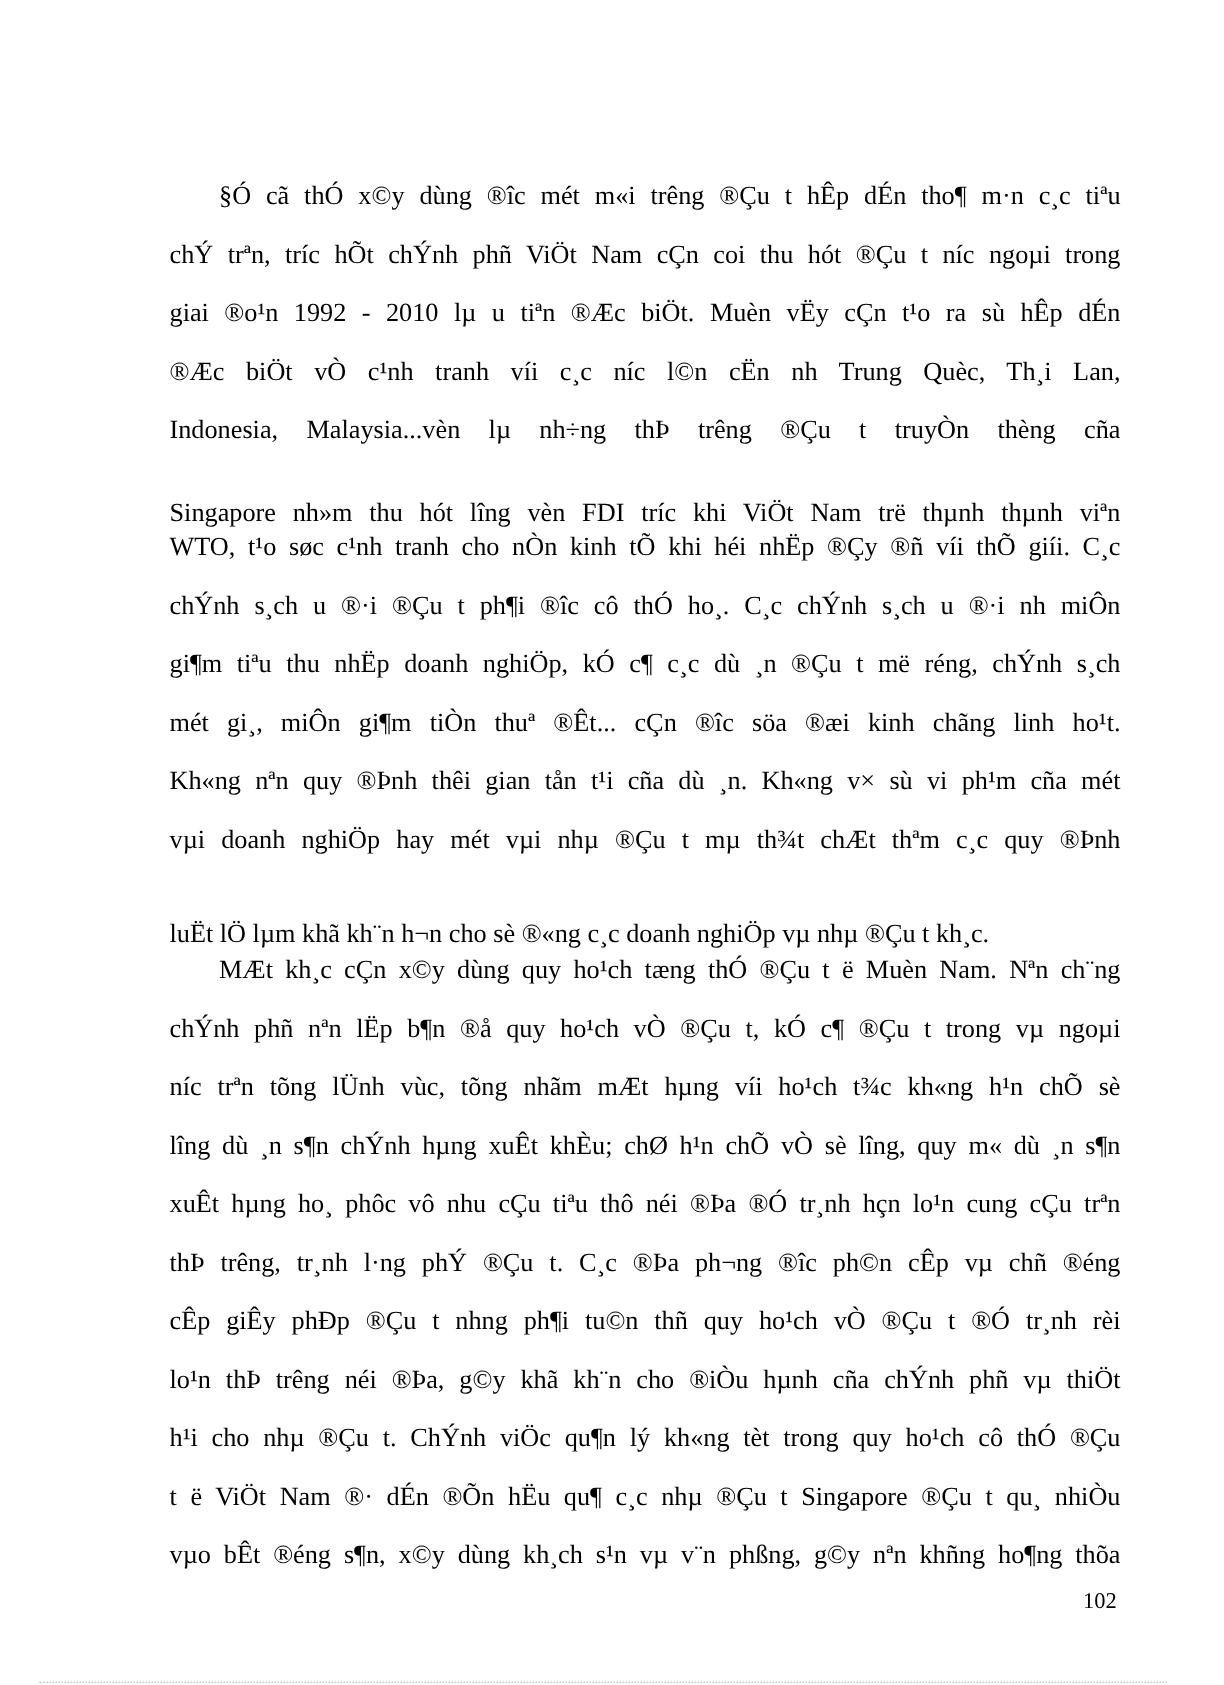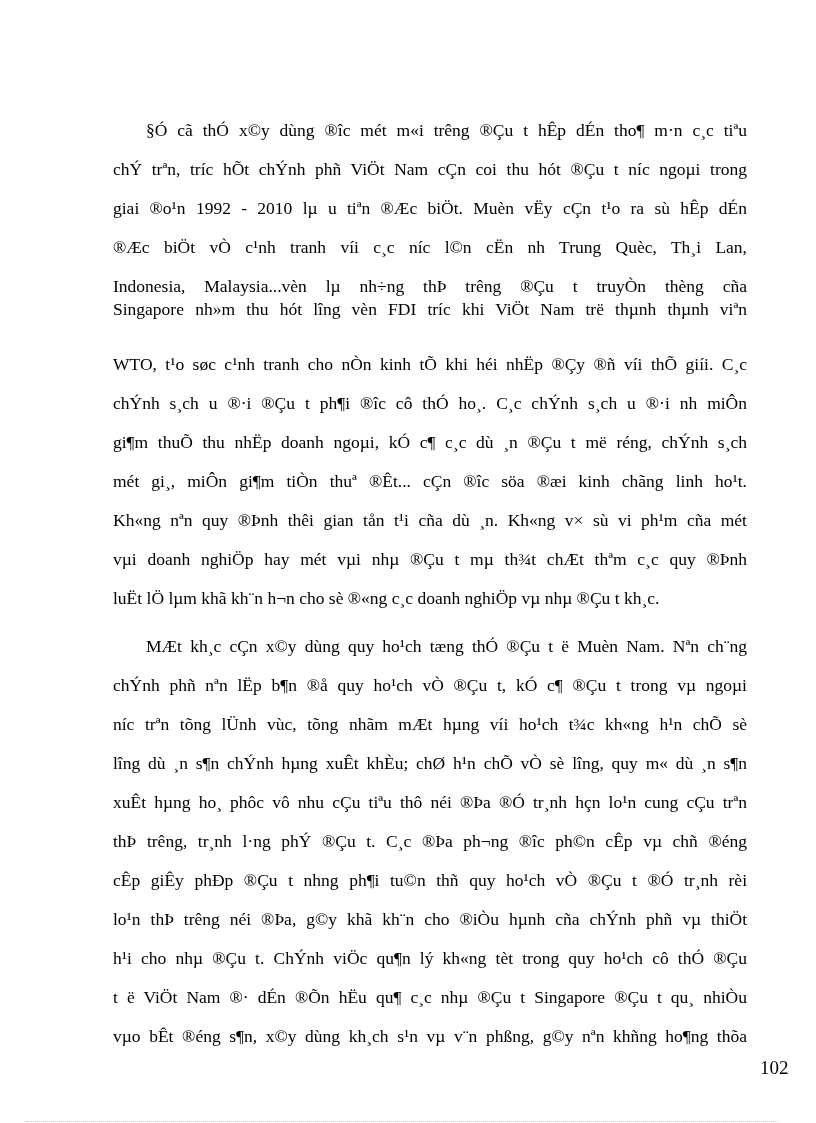--- a/index.html
+++ b/index.html
@@ -33,30 +33,31 @@
       left: 0;
       width: 634px;
       height: 24px;
       white-space: nowrap;
       text-align: justify;
       text-align-last: justify;
       line-height: 24px;
     }
     .line.last {
       text-align-last: left;
+      margin-top: 24px;
     }
     .line.indent {
       left: 33px;
       width: 601px;
     }
     .page-number {
       position: absolute;
-      left: 760px;
+      left: 722px;
       top: 1058px;
-      font-size: 19px;
+      font-size: 15px;
       line-height: 20px;
     }
     .page-border {
       position: absolute;
       left: 26px;
       top: 1121px;
       width: 752px;
       height: 0;
       border-top: 1px dotted #c8c8c8;
     }
@@ -65,24 +66,24 @@
 <body>
 
 <div class="page">
   <div class="text-block">
 
     <div class="line indent" style="top:118px">§Ó cã thÓ x©y dùng ®­îc mét m«i tr­êng  ®Çu t­ hÊp dÉn tho¶ m·n c¸c tiªu</div>
     <div class="line" style="top:157px">chÝ trªn, tr­íc  hÕt chÝnh phñ ViÖt Nam cÇn coi thu hót ®Çu t­ n­íc  ngoµi trong</div>
     <div class="line" style="top:196px">giai ®o¹n 1992 - 2010 lµ u  tiªn ®Æc biÖt. Muèn vËy cÇn t¹o ra sù hÊp dÉn</div>
     <div class="line" style="top:235px">®Æc biÖt vÒ c¹nh tranh víi c¸c n­íc  l©n cËn nh­ Trung Quèc, Th¸i Lan,</div>
     <div class="line" style="top:274px">Indonesia, Malaysia...vèn lµ nh÷ng thÞ tr­êng  ®Çu t­ truyÒn thèng cña</div>
-    <div class="line" style="top:297px">Singapore nh»m thu hót l­îng  vèn FDI tr­íc  khi ViÖt Nam trë thµnh thµnh viªn</div>
+    <div class="line" style="top:329px">Singapore nh»m thu hót l­îng  vèn FDI tr­íc  khi ViÖt Nam trë thµnh thµnh viªn</div>
     <div class="line" style="top:352px">WTO, t¹o søc c¹nh tranh cho nÒn kinh tÕ khi héi nhËp ®Çy ®ñ víi thÕ giíi. C¸c</div>
     <div class="line" style="top:391px">chÝnh s¸ch u­  ®·i ®Çu t­ ph¶i ®­îc  cô thÓ ho¸. C¸c chÝnh s¸ch u­ ®·i nh­ miÔn</div>
-    <div class="line" style="top:430px">gi¶m thuÕ thu nhËp doanh ngoµi, kÓ c¶ c¸c dù ¸n ®Çu t­ më réng, chÝnh s¸ch</div>
+    <div class="line" style="top:430px">gi¶m tiªu thu nhËp doanh nghiÖp, kÓ c¶ c¸c dù ¸n ®Çu t­ më réng, chÝnh s¸ch</div>
     <div class="line" style="top:469px">mét gi¸, miÔn gi¶m tiÒn thuª ®Êt... cÇn ®­îc  söa ®æi kinh chãng linh ho¹t.</div>
     <div class="line" style="top:508px">Kh«ng nªn quy ®Þnh thêi gian tån t¹i cña dù ¸n. Kh«ng v× sù vi ph¹m cña mét</div>
     <div class="line" style="top:547px">vµi doanh nghiÖp hay mét vµi nhµ ®Çu t­  mµ th¾t chÆt thªm c¸c quy ®Þnh</div>
     <div class="line last" style="top:586px">luËt lÖ lµm khã kh¨n h¬n cho sè ®«ng c¸c doanh nghiÖp vµ nhµ ®Çu t­ kh¸c.</div>
 
     <div class="line indent" style="top:634px">MÆt kh¸c cÇn x©y dùng quy ho¹ch tæng thÓ ®Çu t­  ë Muèn Nam. Nªn ch¨ng</div>
     <div class="line" style="top:673px">chÝnh phñ nªn lËp b¶n ®å quy ho¹ch vÒ ®Çu t­,  kÓ c¶ ®Çu t­  trong vµ ngoµi</div>
     <div class="line" style="top:712px">n­íc  trªn tõng lÜnh vùc, tõng nhãm mÆt hµng víi ho¹ch t¾c kh«ng h¹n chÕ sè</div>
     <div class="line" style="top:751px">l­îng  dù ¸n s¶n chÝnh hµng xuÊt khÈu; chØ h¹n chÕ vÒ sè l­îng,  quy m« dù ¸n s¶n</div>
     <div class="line" style="top:790px">xuÊt hµng ho¸ phôc vô nhu cÇu tiªu thô néi ®Þa ®Ó tr¸nh hçn lo¹n cung cÇu trªn</div>

